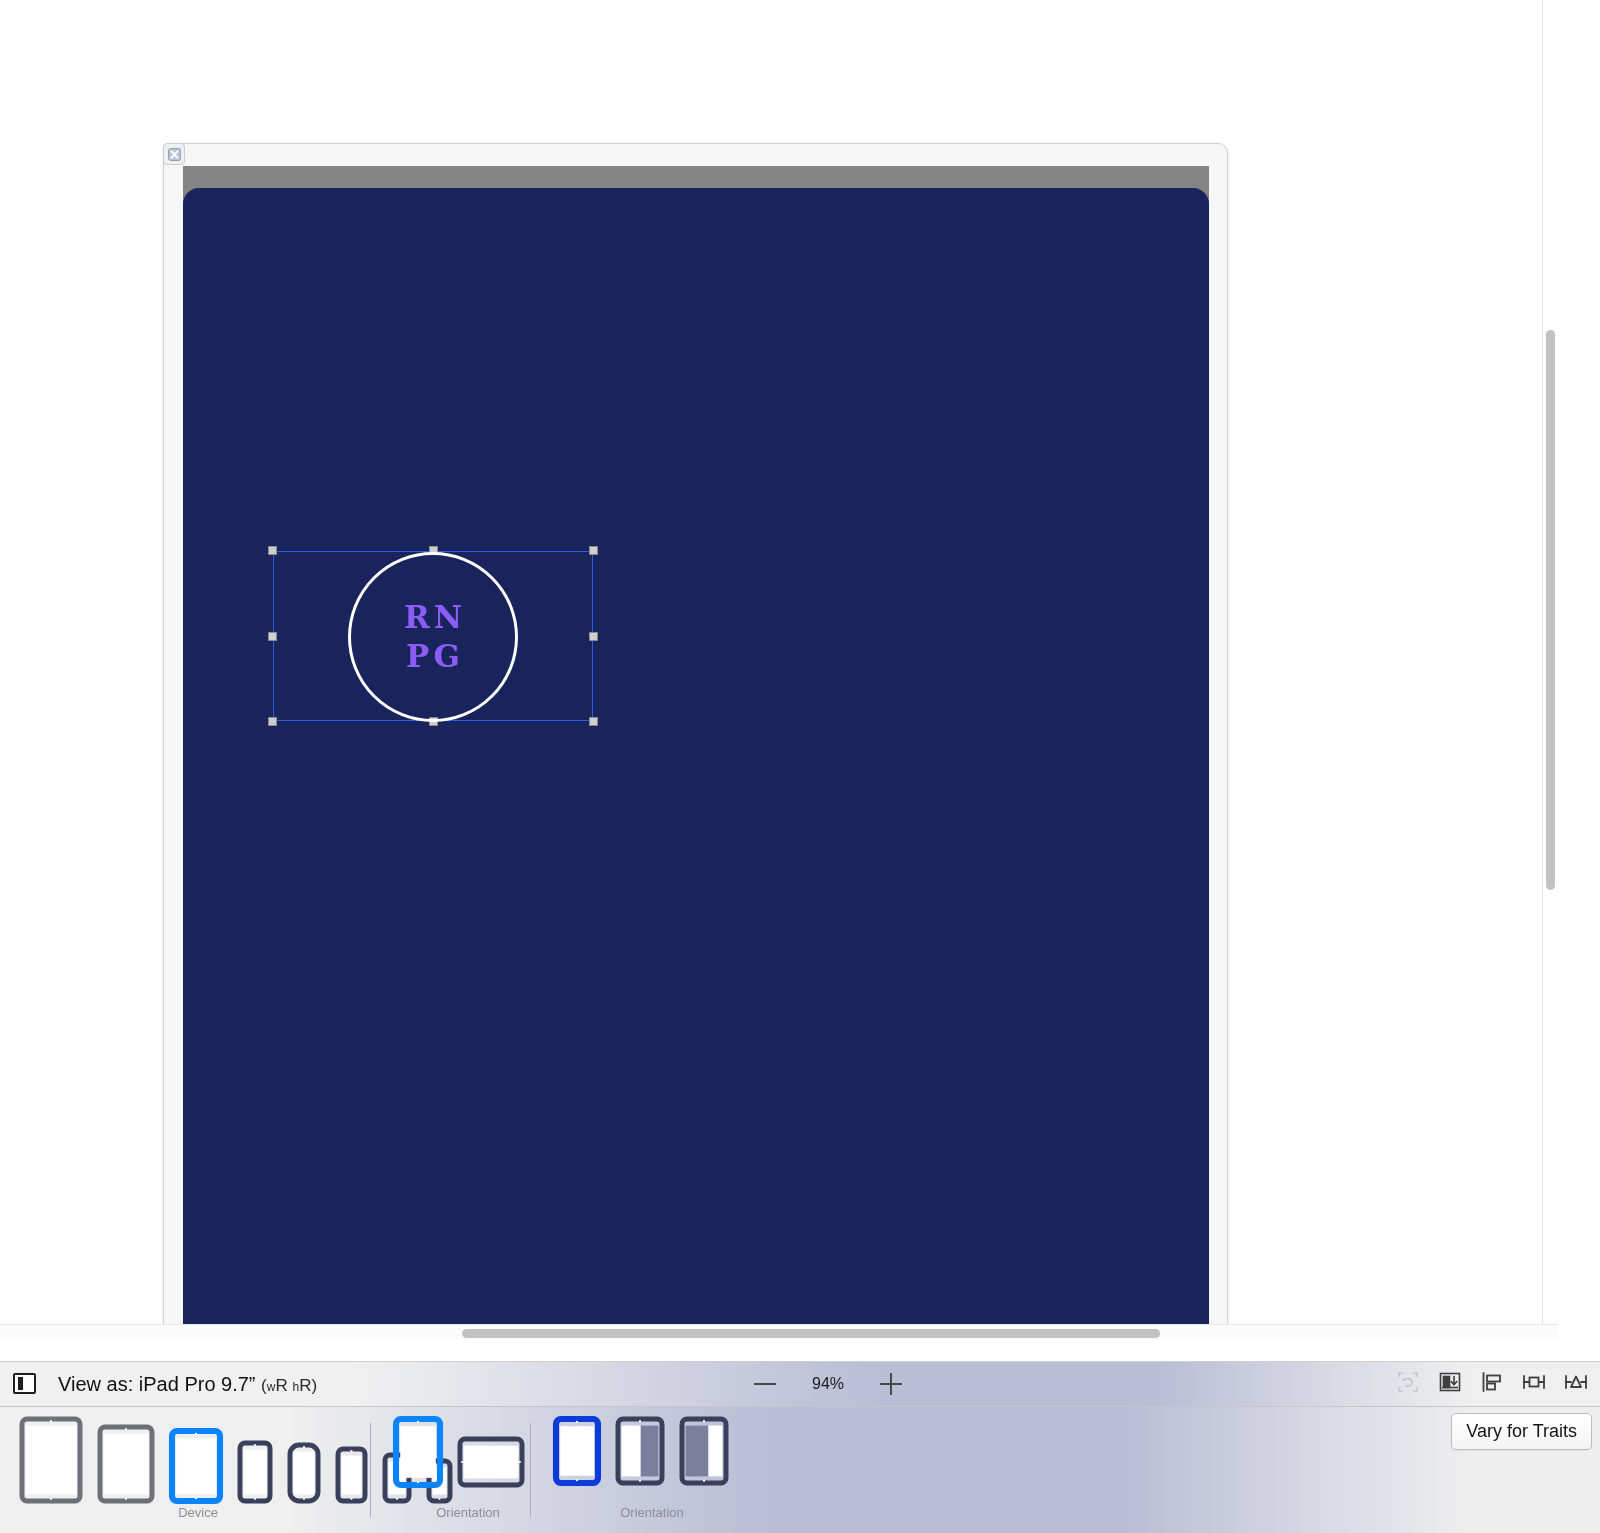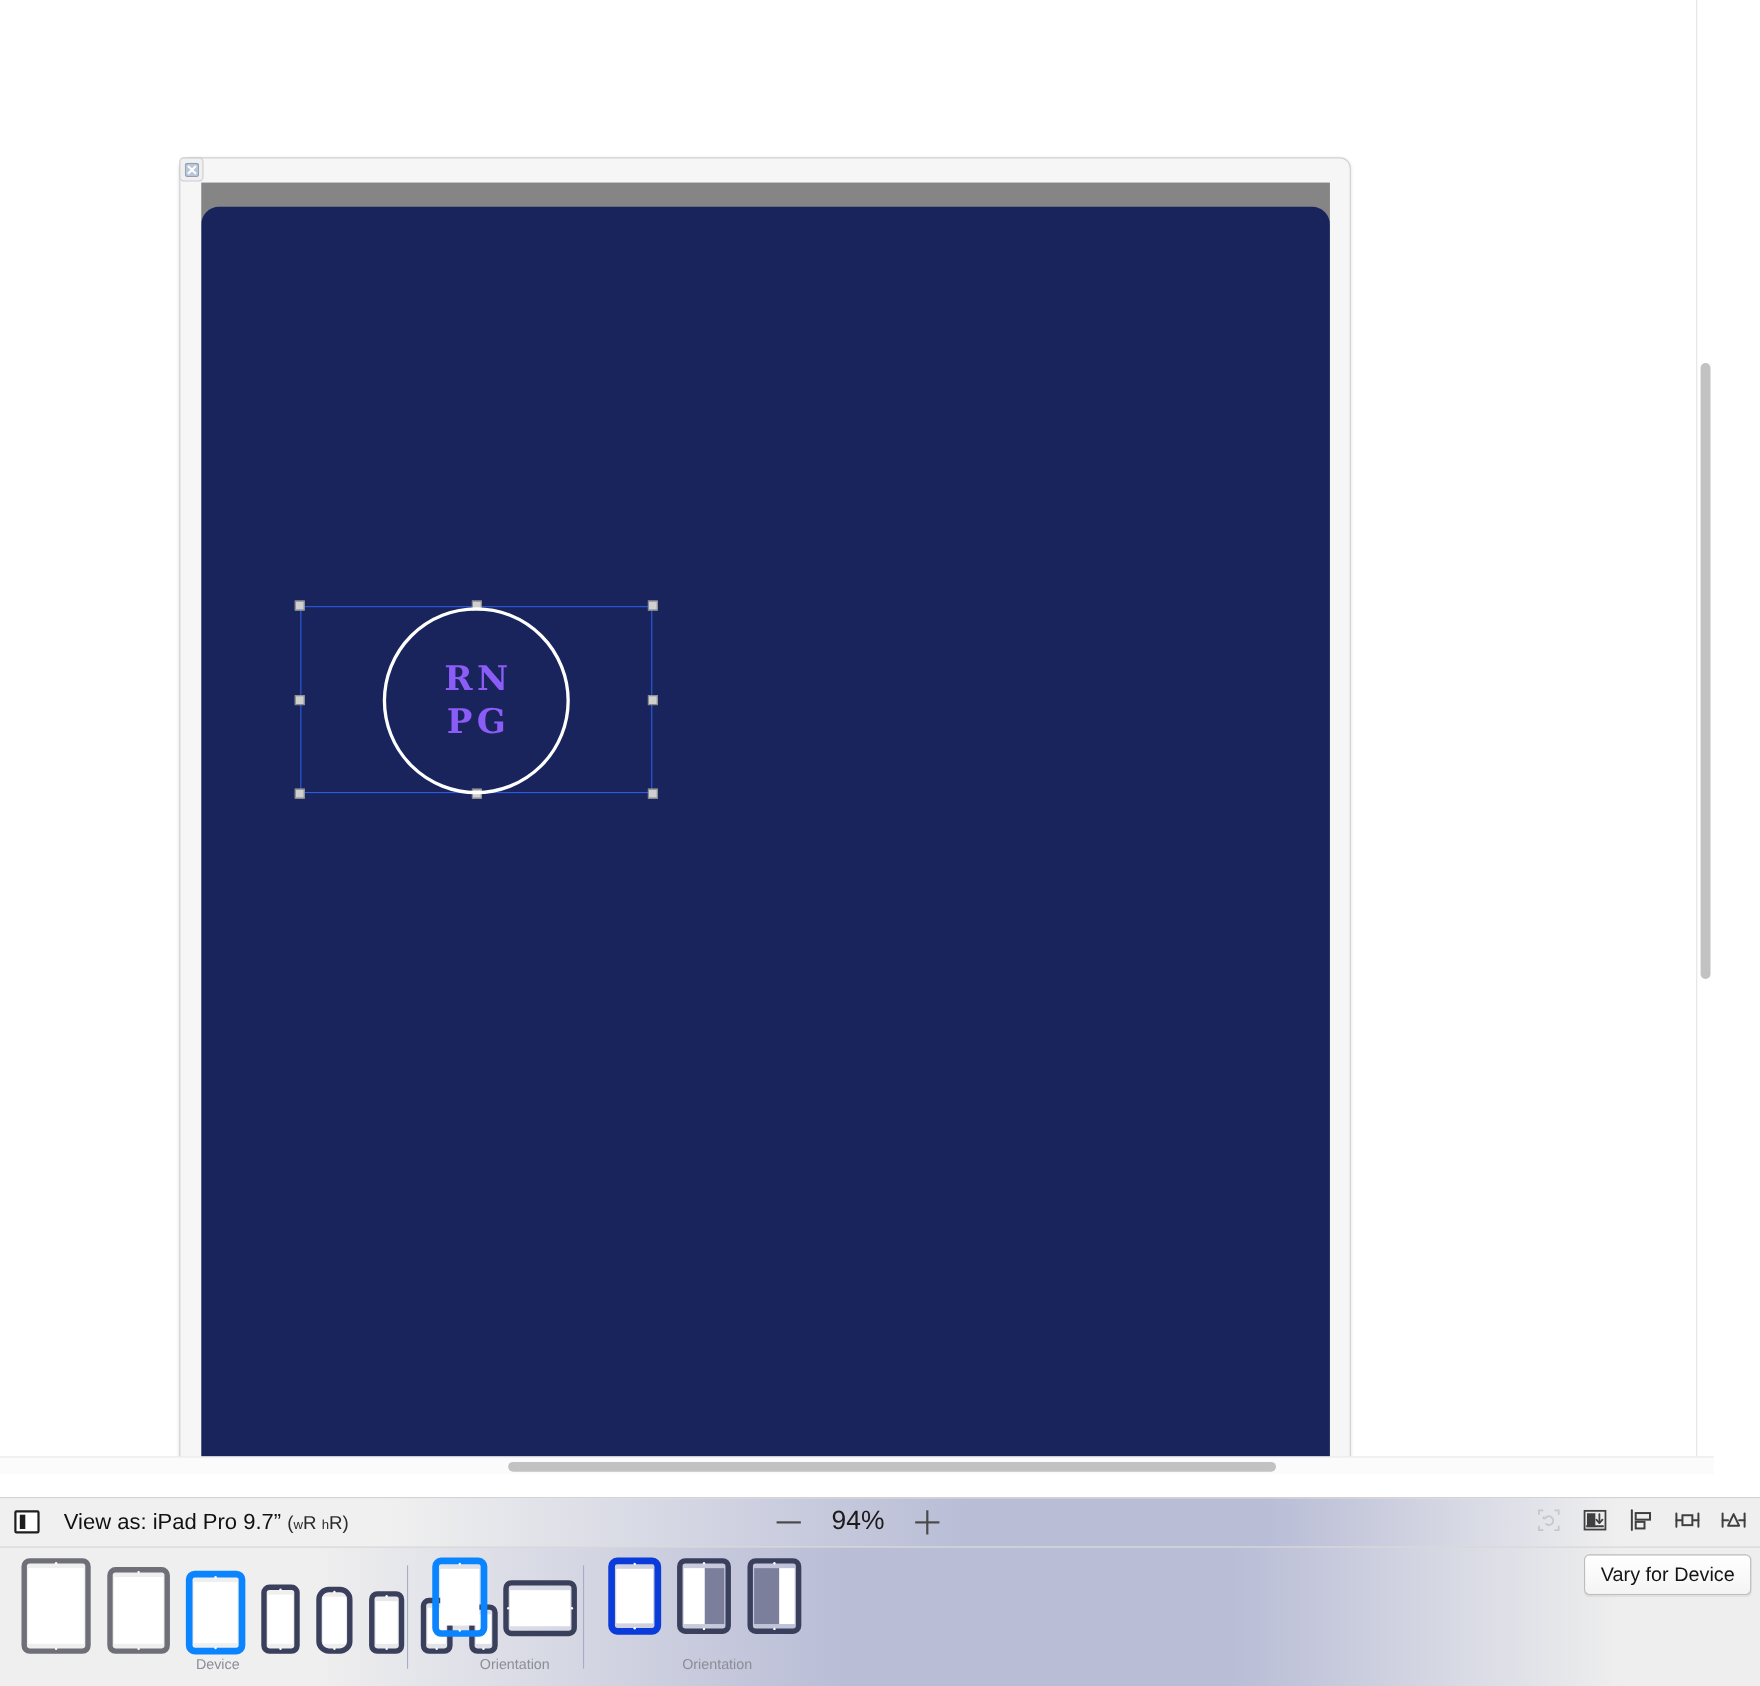--- a/index.html
+++ b/index.html
@@ -140,23 +140,23 @@
     width: 5px; height: 13px; background: #1e1e1e;
   }
   .viewas-text {
     position: absolute; left: 58px; top: 11px;
     font-size: 20px; color: #111111; white-space: nowrap;
   }
   .viewas-traits { font-size: 17px; color: #2a2a2a; }
   .viewas-traits .sub { font-size: 12px; }
 
   .zoom-group {
-    position: absolute; left: 704px; top: 7px;
-    display: flex; gap: 22px;
-    font-size: 24px; color: #1b1b1b;
+    position: absolute; left: 752px; top: 7px;
+    display: flex; align-items: center; gap: 22px;
+    font-size: 16px; color: #1b1b1b;
   }
   .zoom-btn {
     width: 26px; height: 30px; position: relative; cursor: pointer;
   }
   .zoom-btn::before {
     content: ""; position: absolute; left: 2px; top: 14px;
     width: 22px; height: 2px; background: #4a4a4a;
   }
   .zoom-btn.plus::after {
     content: ""; position: absolute; left: 12px; top: 4px;
@@ -444,15 +444,15 @@
                 <circle cx="26" cy="6.199999999999999" r="1.1" fill="#ffffff"></circle>
                 <circle cx="26" cy="65.80000000000001" r="1.1" fill="#ffffff"></circle>
   </svg>
             </div>
           </div>
           <div class="group-label">Orientation</div>
         </div>
         <div class="divider" style="left: 530px;"></div>
       </div>
 
-    <div class="vary-btn">Vary for Device</div>
+    <div class="vary-btn">Vary for Traits</div>
   </div>
 </div>
 
 </body></html>

